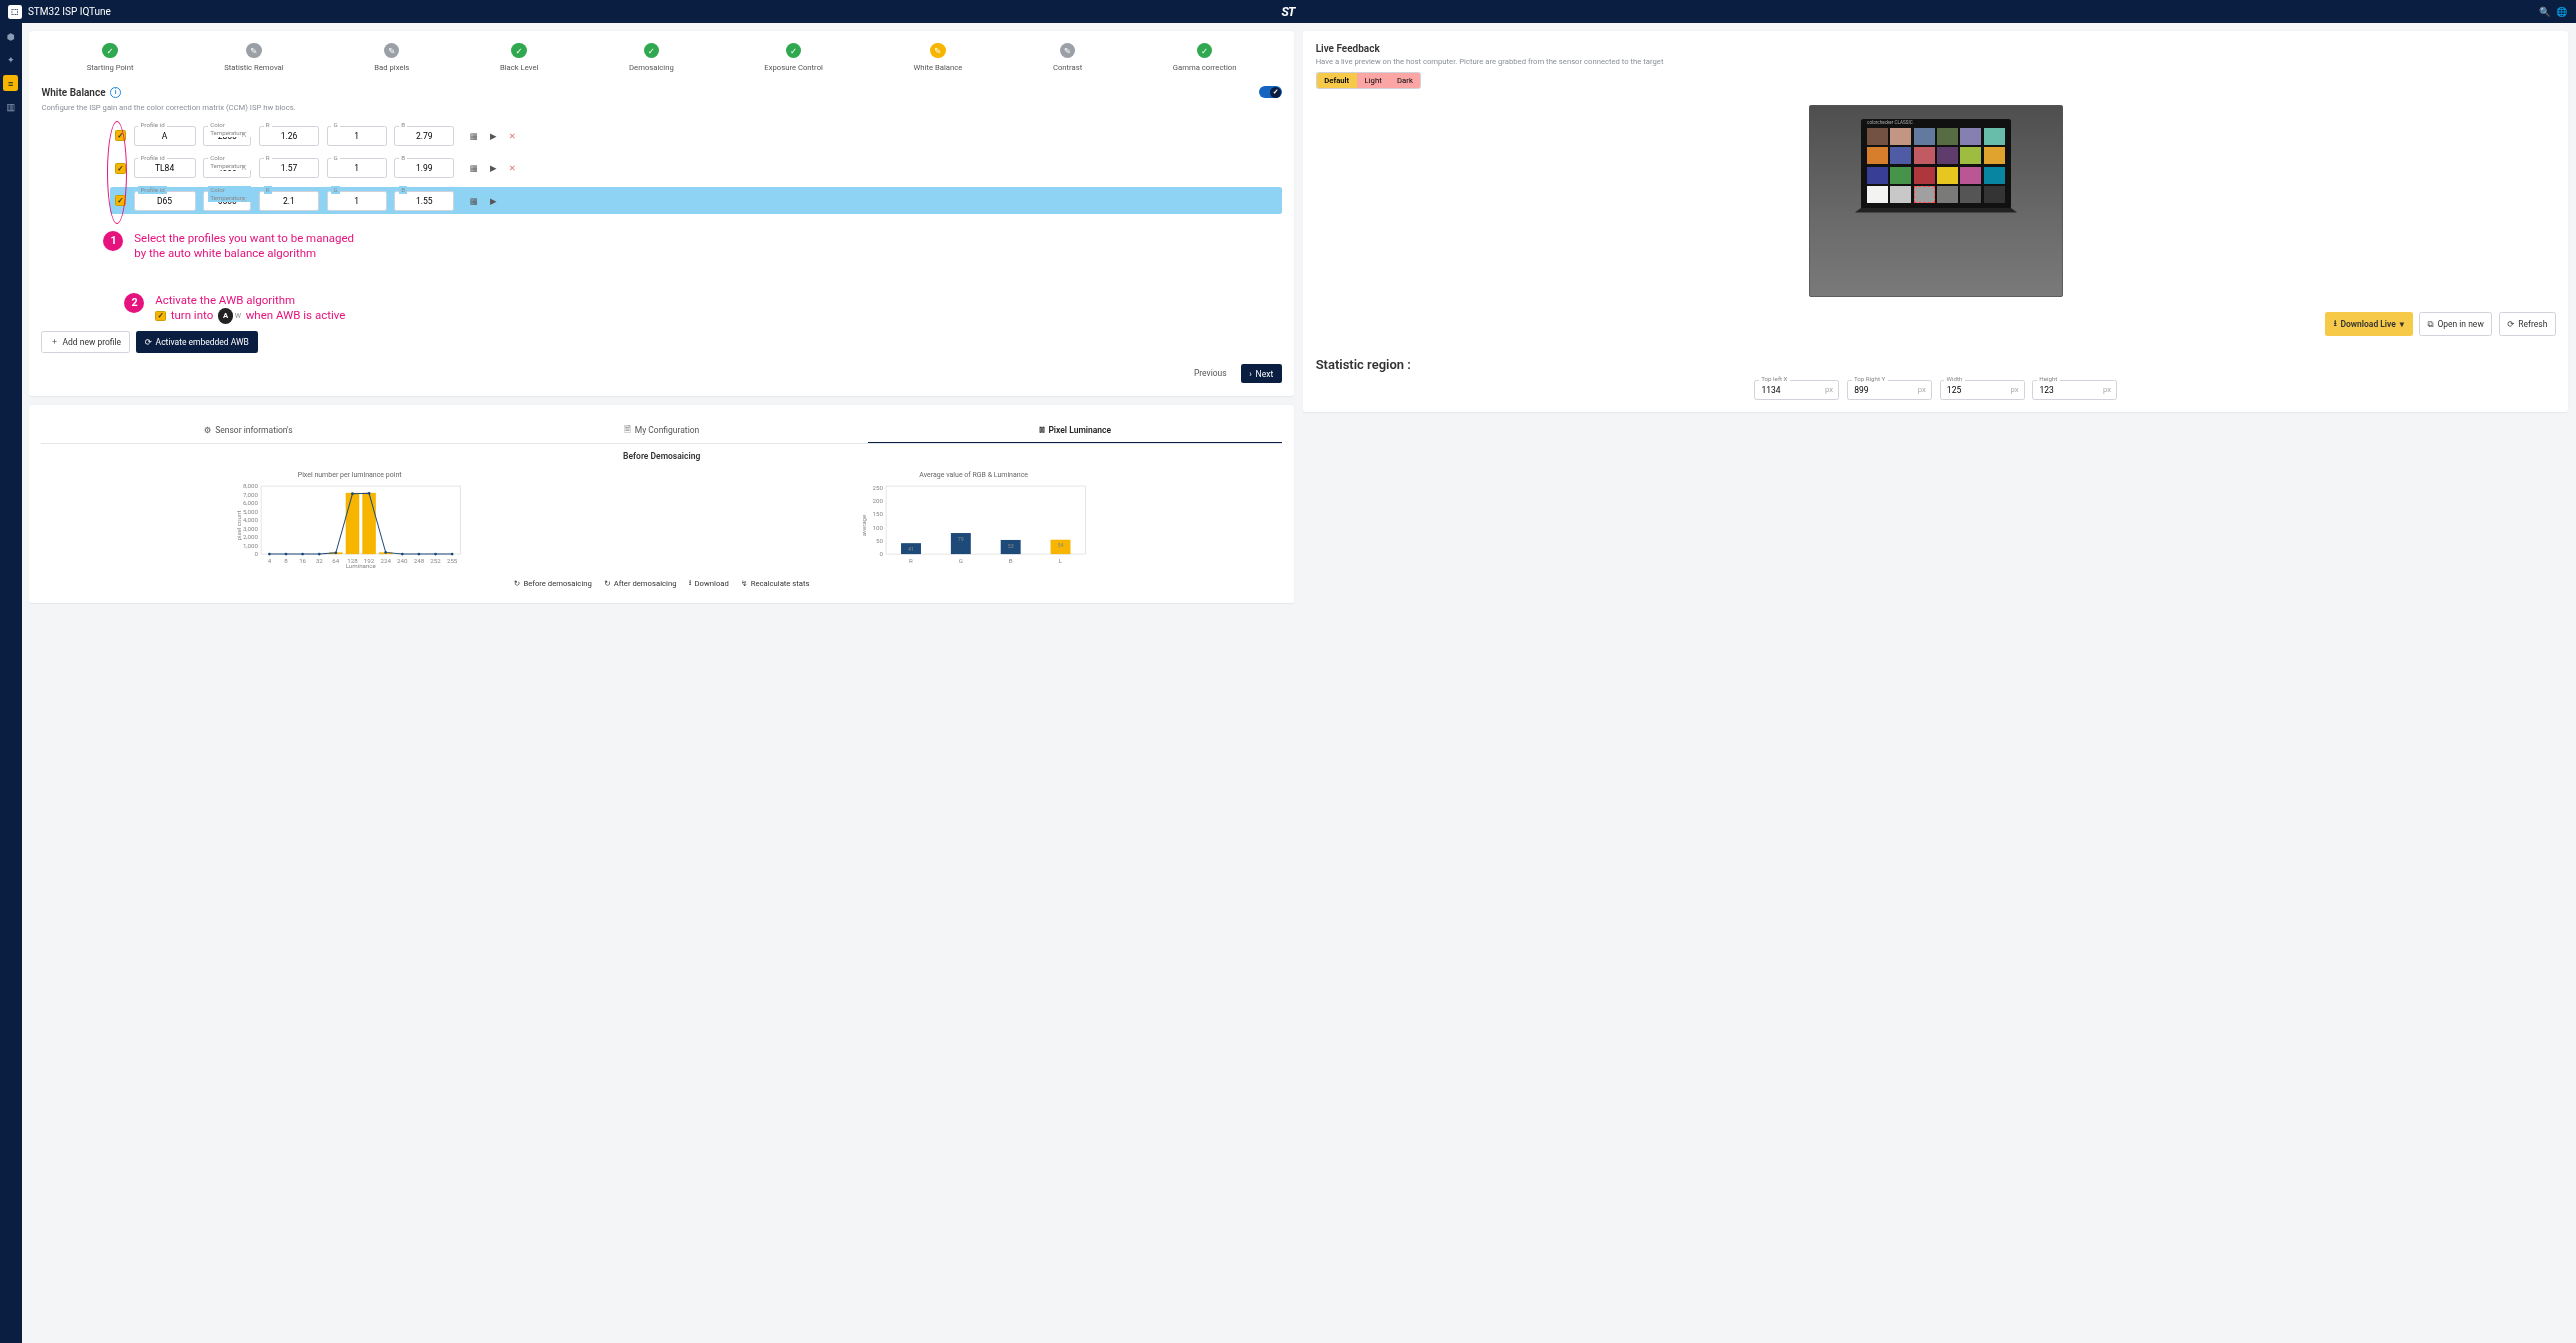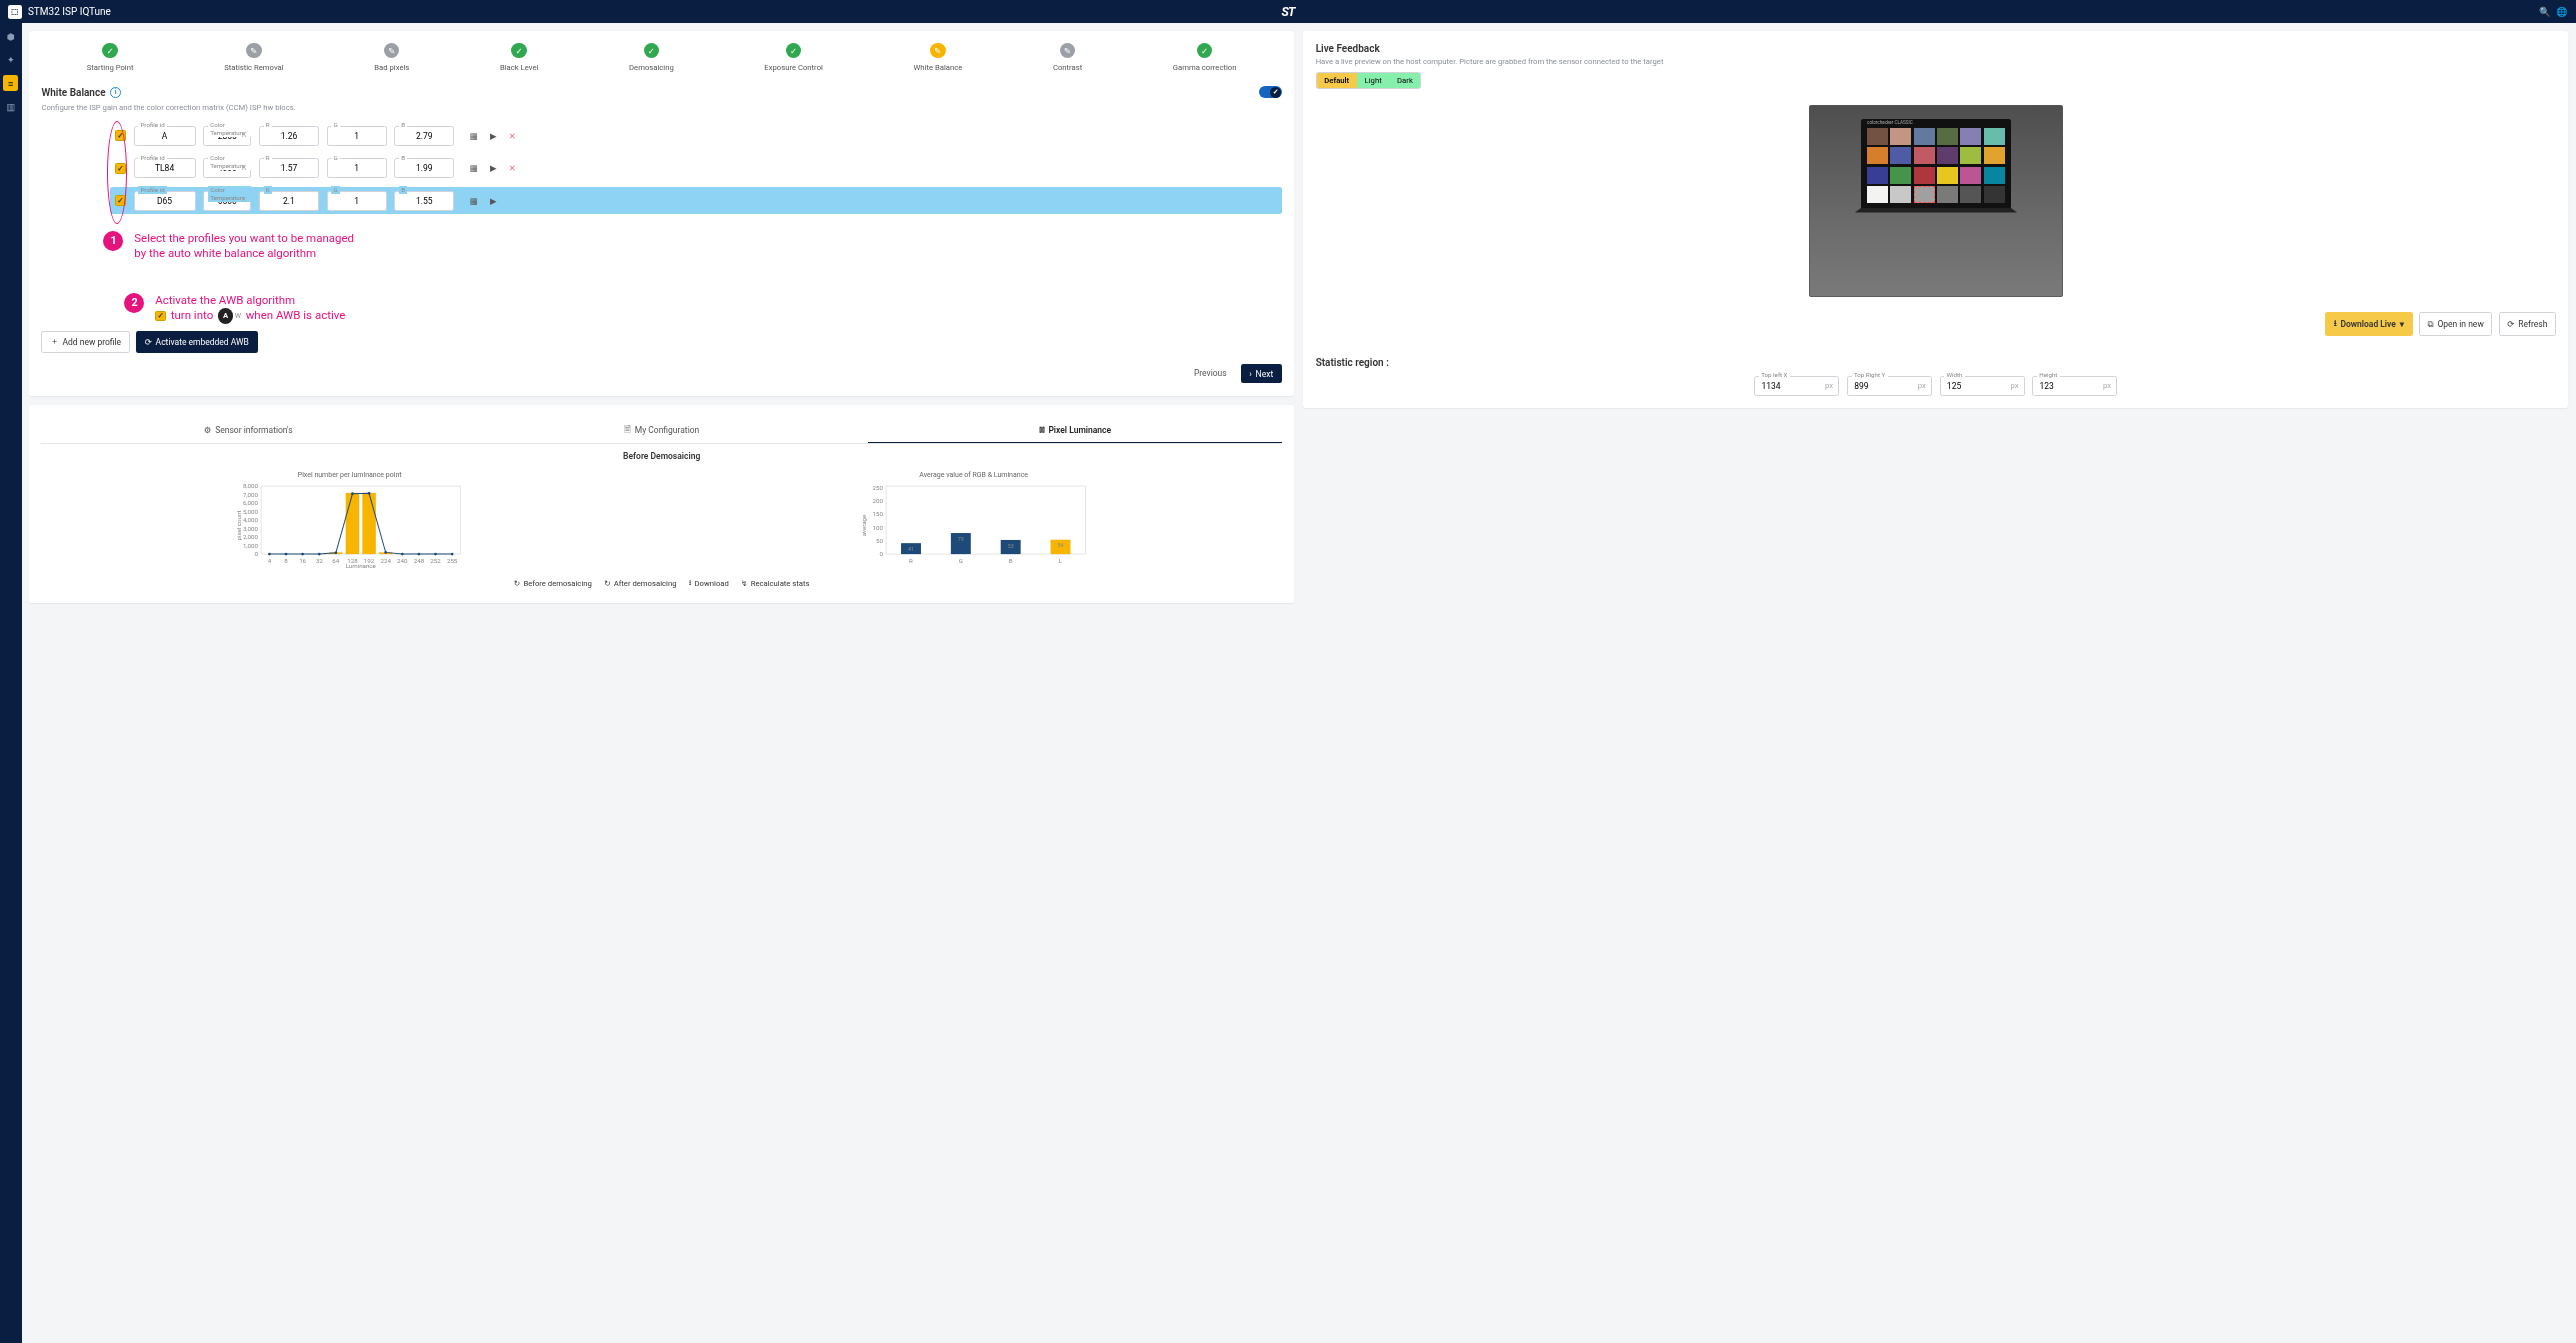--- a/index.html
+++ b/index.html
@@ -81,33 +81,33 @@
 .chart-main-title { text-align:center; font-size:8.5px; font-weight:600; margin:6.2px 0;}
 svg .bar-y { fill:#f7b500;}
 svg text { font-size:8px; fill:#888;}
 
 .chart-actions { display:flex; justify-content:center; gap:12.3px; margin-top:7.7px; font-size:7.7px;}
 .chart-actions span { display:inline-flex; align-items:center; gap:3.1px; color:#333; cursor:pointer;}
 
 
 .feedback-sub { color:#8a8f98; font-size:7.7px; margin:3.1px 0 6.2px;}
 .seg { display:inline-flex; border:0.8px solid #d0d4da; border-radius:2.3px; overflow:hidden;}
-.seg button { border:none; background:#86efac; padding:3.1px 7.7px; font-size:7.7px; cursor:pointer;}
+.seg button { border:none; background:#fca5a5; padding:3.1px 7.7px; font-size:7.7px; cursor:pointer;}
 .seg button.active { background:#f7c948; font-weight:600;}
 
 .preview { margin:15.4px auto; width:254px; height:192px; background:linear-gradient(#4e4e4e,#6a6a6a 60%,#7a7a7a); border-radius:3.1px; position:relative; box-shadow: 0 0 0 0.8px #555 inset;}
 .colorchecker { position:absolute; top:14px; left:50%; transform:translateX(-50%); width:150px; background:#111; padding:9.2px 6.2px 6.2px 6.2px; border-radius:2.3px; overflow:visible;}
 .colorchecker .label { position:absolute; top:1.5px; left:6.2px; color:#aaa; font-size:4.6px;}
 .cc-grid { display:grid; grid-template-columns:repeat(6,1fr); grid-gap:2.3px;}
 .cc-grid div { width:21px; height:17px;}
 .cc-bottom { position:absolute; bottom:-3.8px; left:0; right:0; height:4.6px; background:#222; transform: perspective(38px) rotateX(35deg); transform-origin:top;}
 
 .preview-actions { display:flex; justify-content:flex-end; gap:6.2px; margin-top:6.2px;}
 
-.stat-region-label { font-size:10px; font-weight:600; margin:21.5px 0 7.7px;}
+.stat-region-label { font-size:13px; font-weight:600; margin:21.5px 0 7.7px;}
 .stat-fields { display:flex; gap:7.7px; justify-content:center;align-items:center;}
 .stat-fields .fld input { width:85px; text-align:left; padding-left:6.2px;}
 .stat-fields .fld .suffix { right:6.2px;}
 .update-row { display:flex; justify-content:flex-end; margin-top:21.5px;}
 
 </style>
 </head>
 <body>
 
 <div class="topbar">

